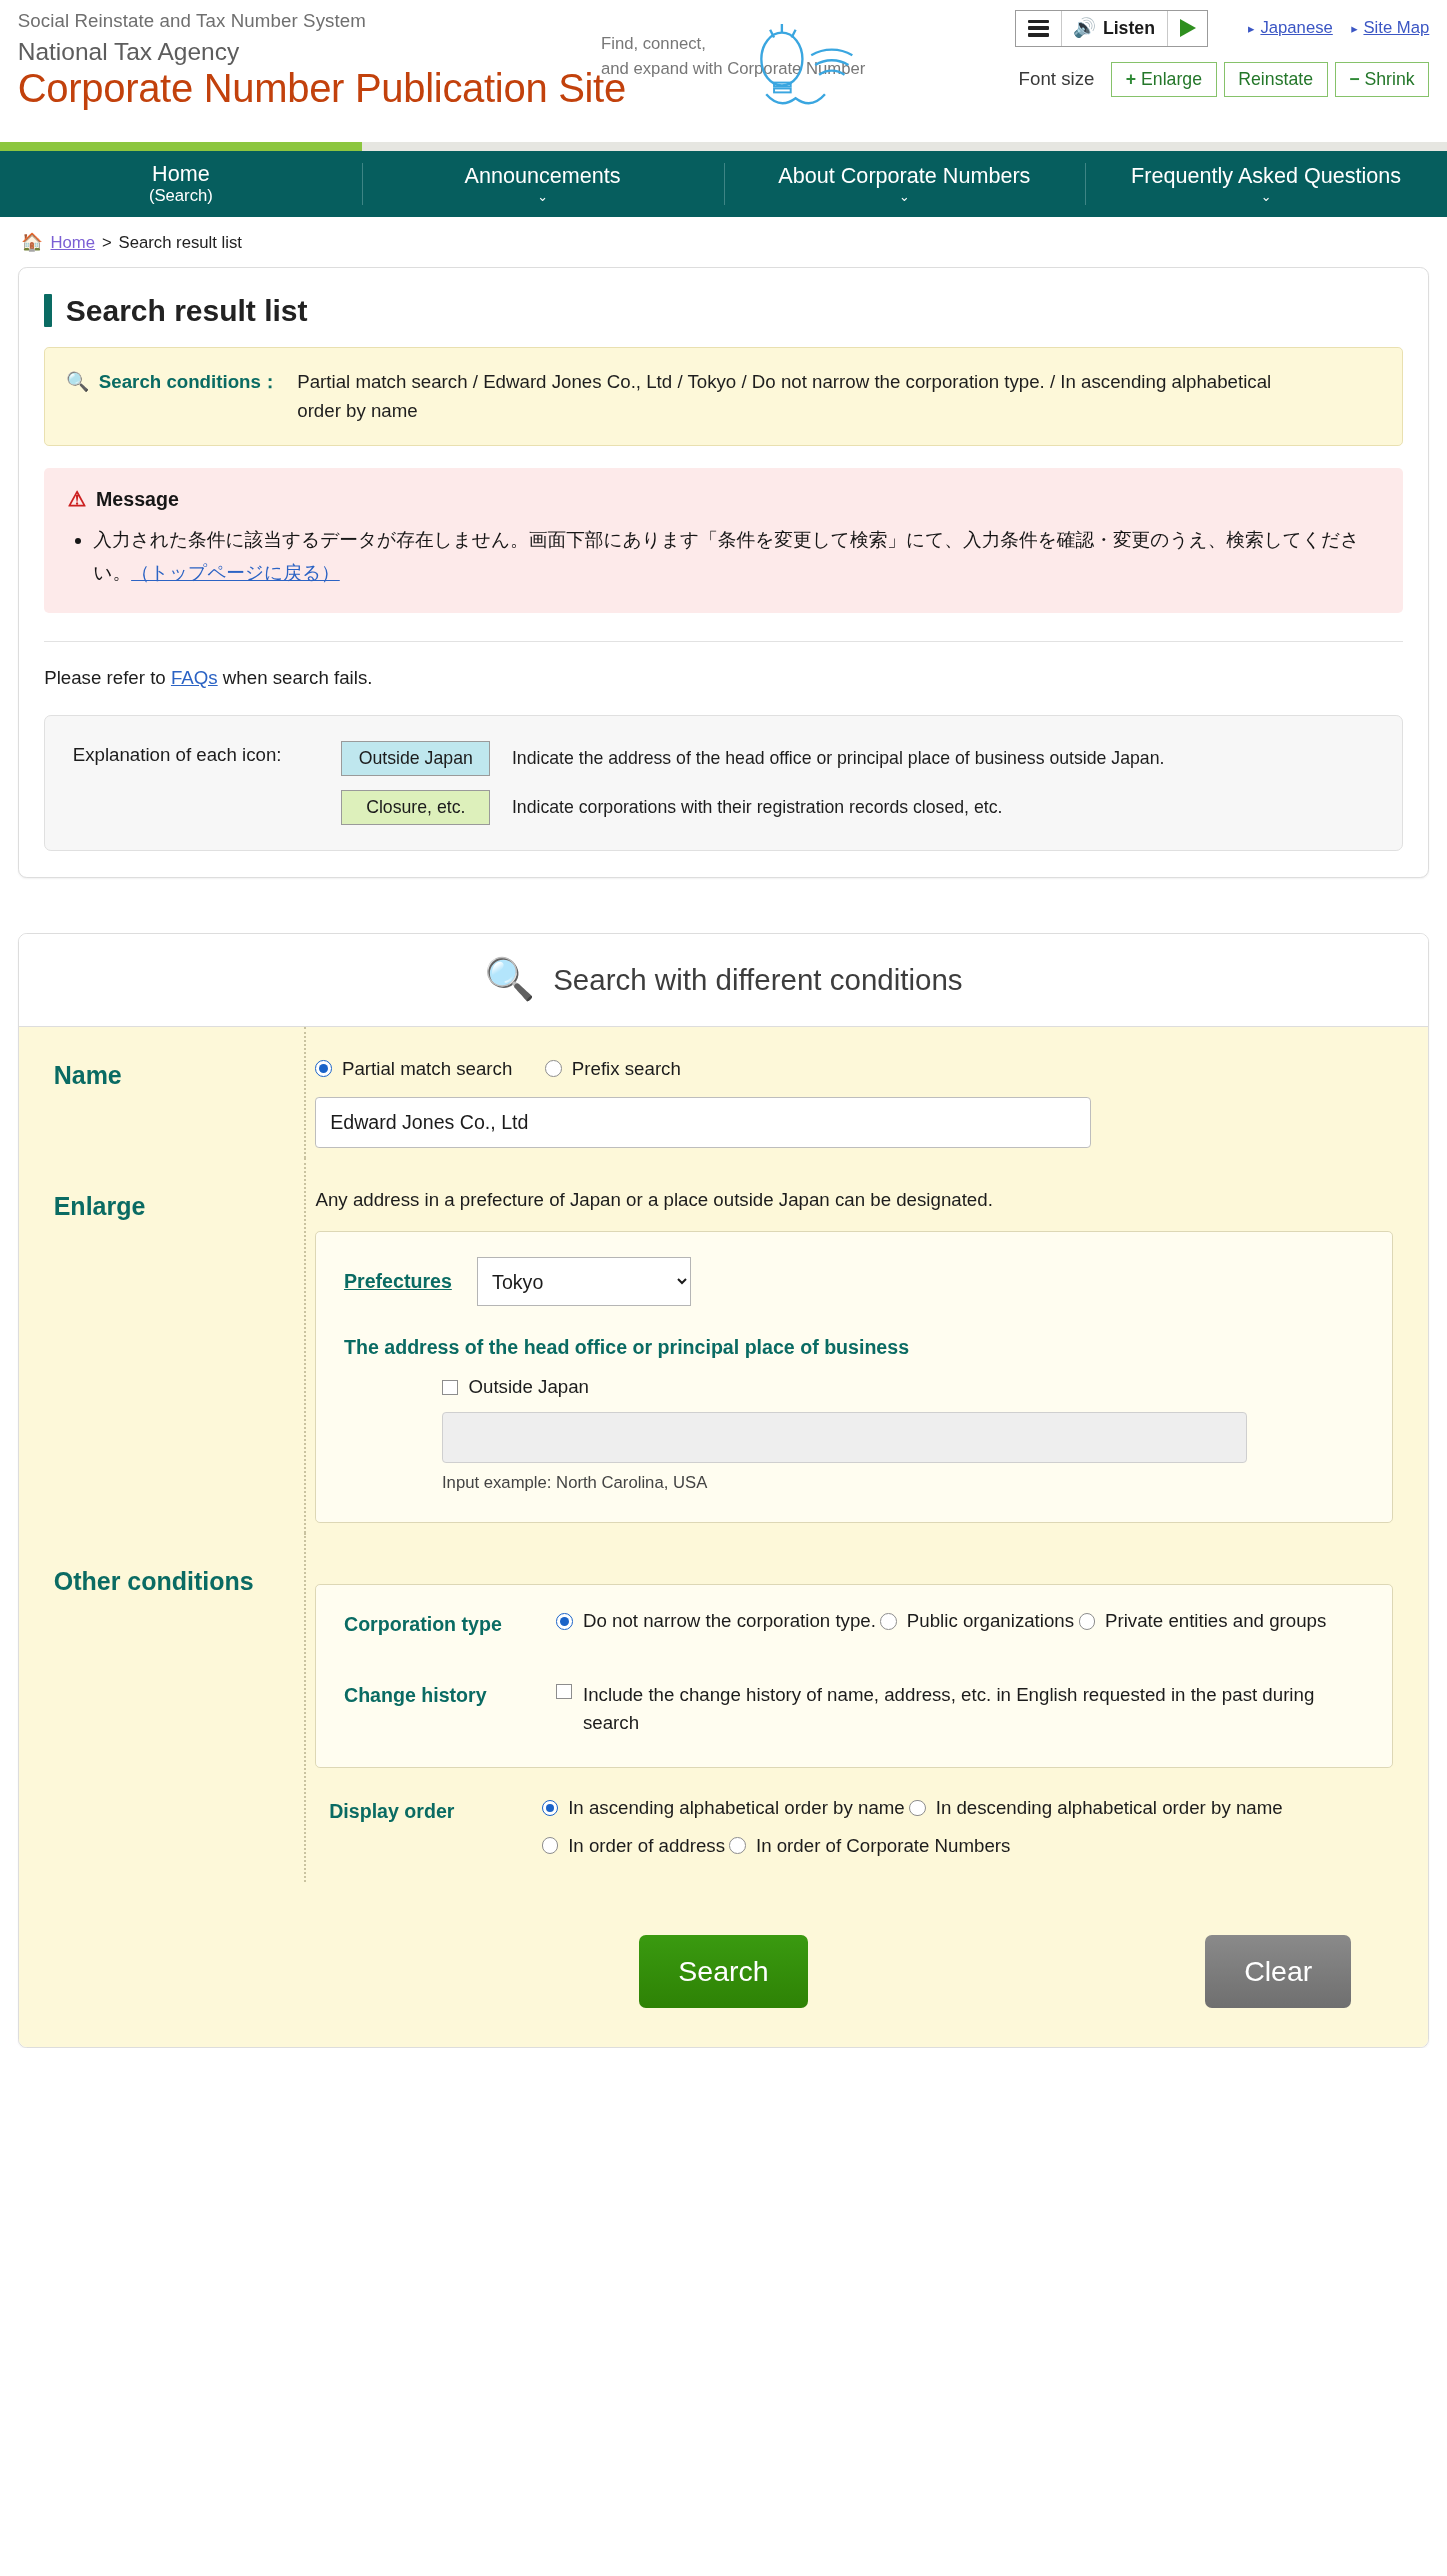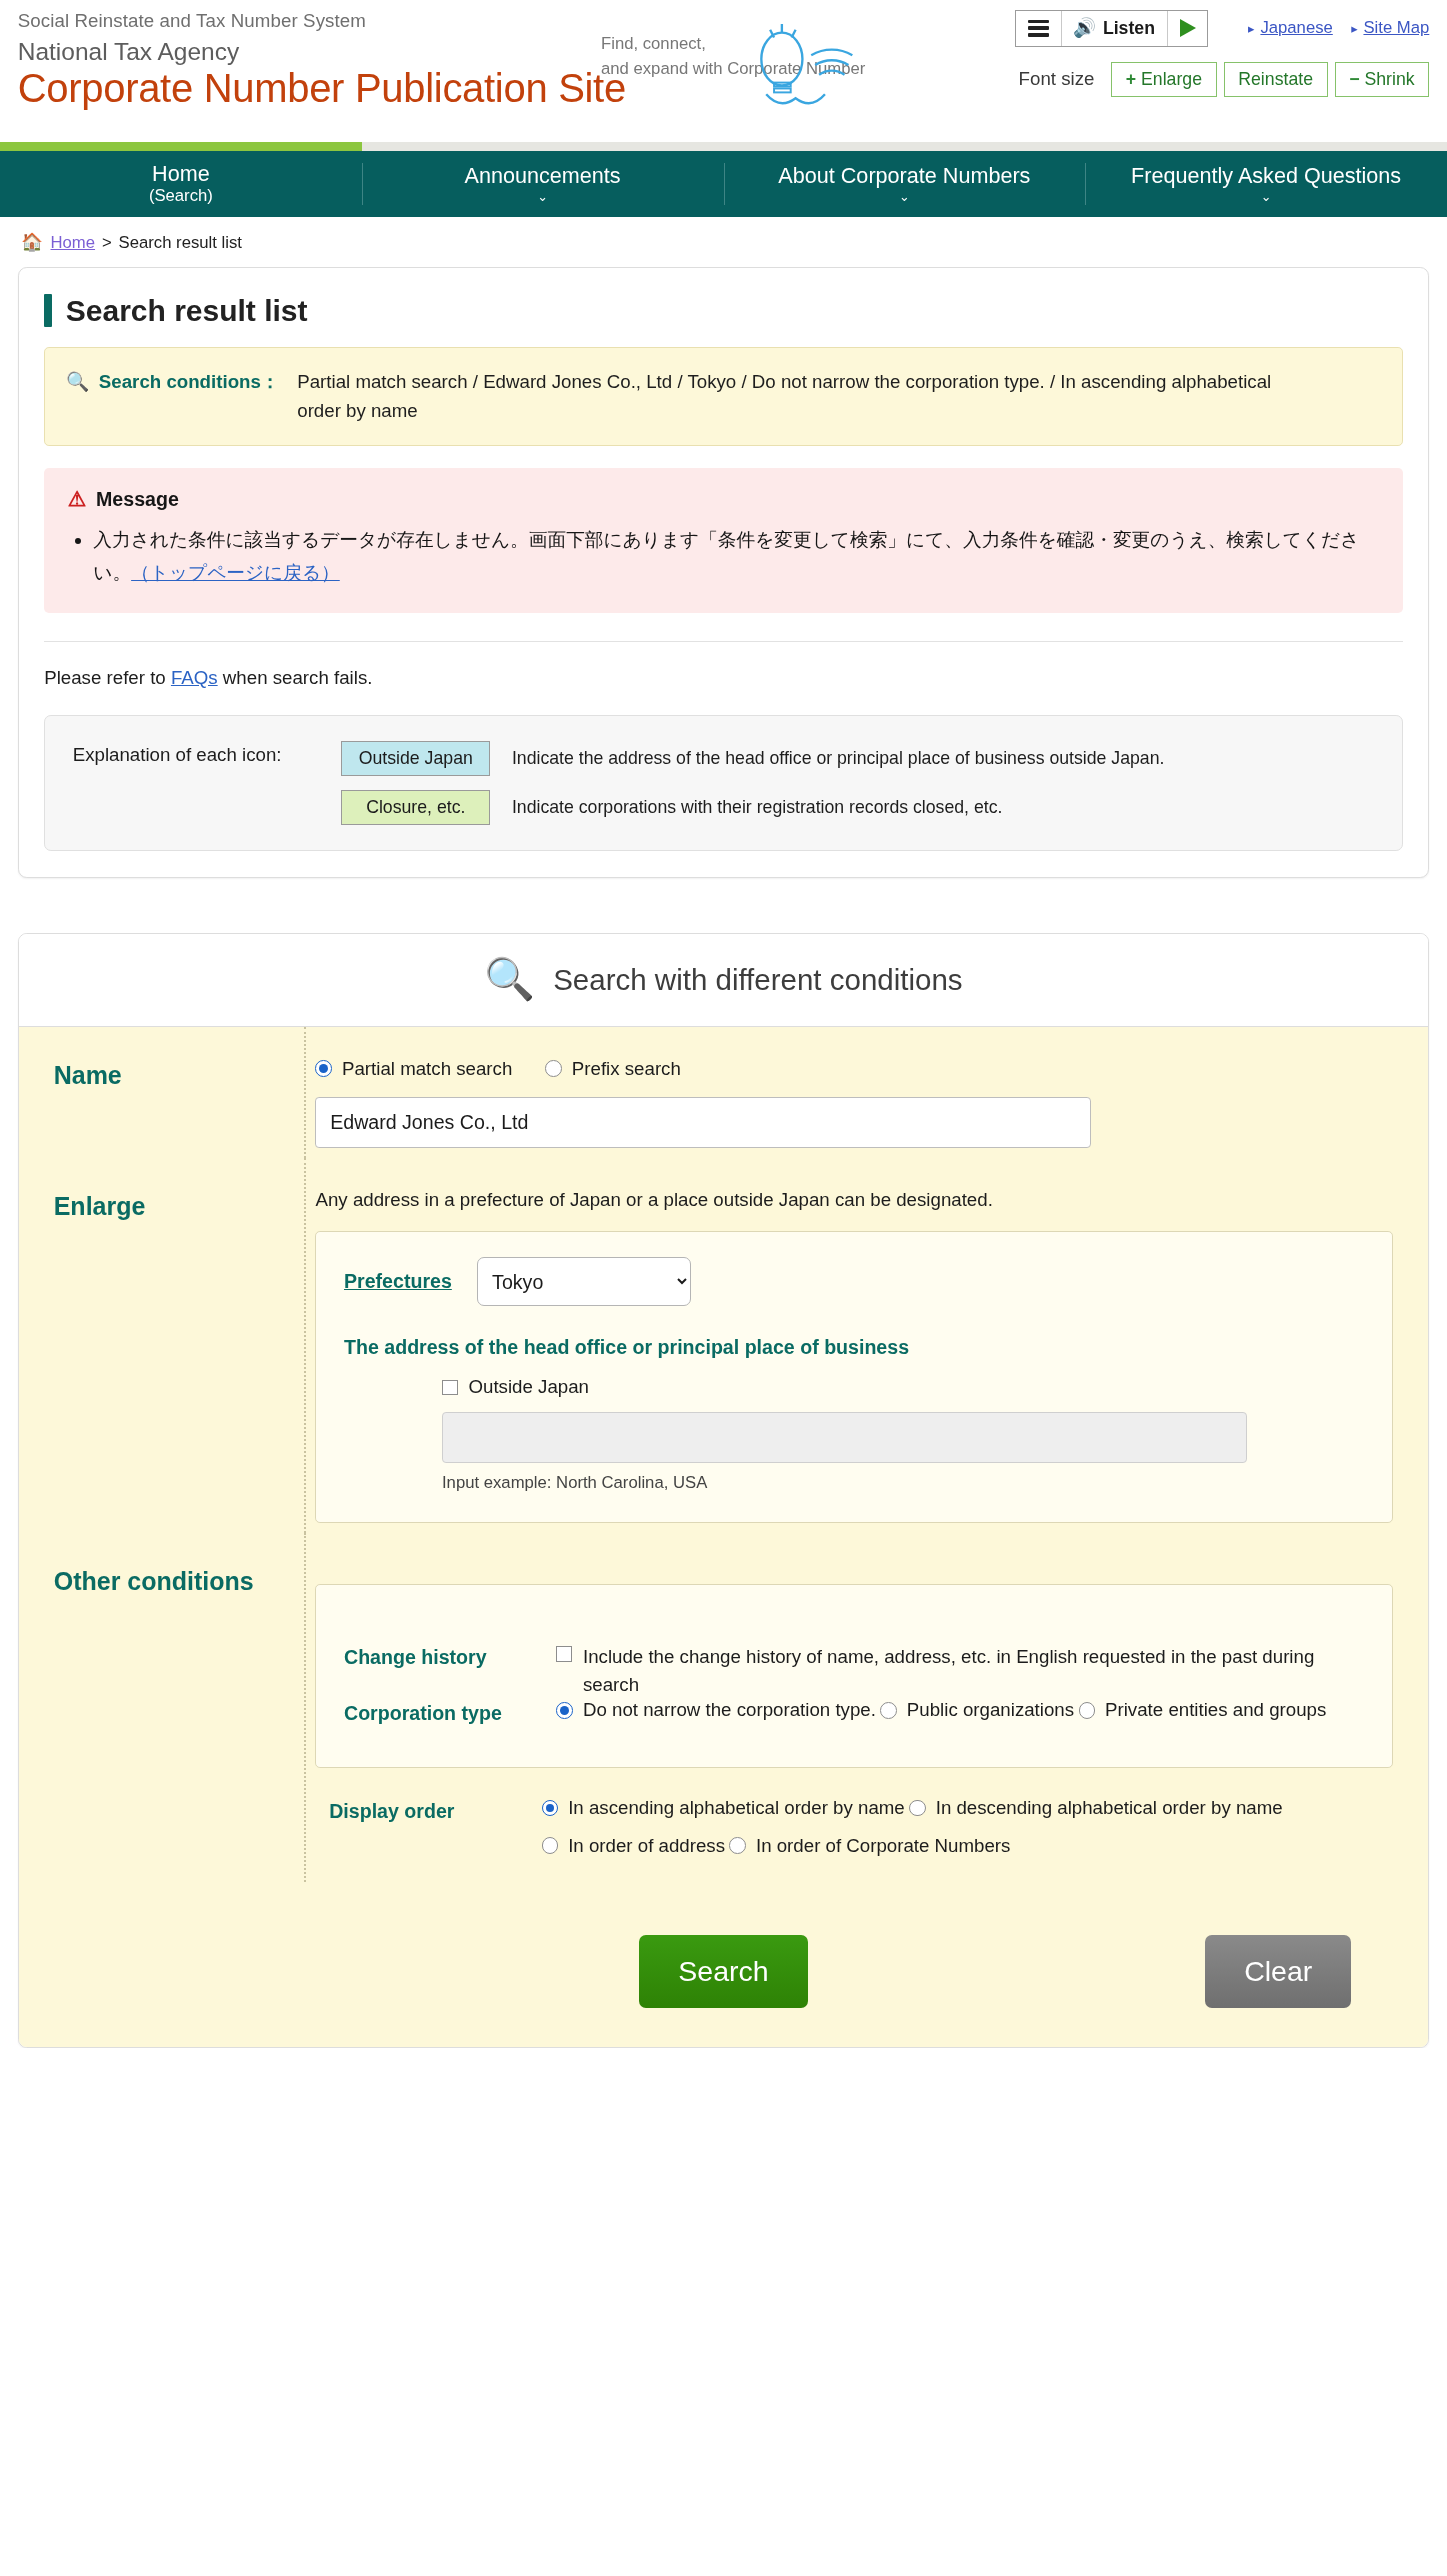--- a/index.html
+++ b/index.html
@@ -166,21 +166,21 @@
   }
   .helper { font-size: 18.7px; color: #1c1c1c; }
 
   .subbox {
     margin-top: 19.6px; background: #fffdf0; border: 1px solid #ddd7b5; border-radius: 4.9px;
     padding: 25.5px 27.5px 29.5px 27.5px;
   }
   .sub-field { display: flex; align-items: center; gap: 25.5px; }
   .sub-label { color: #0a6b63; font-weight: bold; font-size: 19.6px; text-decoration: underline; }
   select.pref {
-    width: 214px; height: 49px; font-size: 19.6px; border: 1px solid #b5b5b5; border-radius: 7px;
+    width: 214px; height: 49px; font-size: 19.6px; border: 1px solid #b5b5b5; border-radius: 0;
     padding: 0 9.8px; background: #fff; color: #1b1b1b; font-family: "Liberation Sans", sans-serif;
   }
   .sub-title { color: #0a6b63; font-weight: bold; font-size: 19.6px; margin-top: 29.5px; }
   .indent { padding-left: 98px; }
   .chk-line { display: flex; align-items: center; gap: 10.8px; margin-top: 17.7px; font-size: 18.7px; color: #1c1c1c; }
   .disabled-input {
     margin-top: 13.7px; width: 805px; height: 51px; background: #eeeeee; border: 1px solid #cfcfcf;
     border-radius: 3.9px;
   }
   .example { margin-top: 9.8px; font-size: 16.7px; color: #444; }
@@ -393,44 +393,44 @@
             <div class="example">Input example: North Carolina, USA</div>
           </div>
         </div>
       </div>
     </div>
 
     <div class="frow">
       <div class="flabel">Other conditions</div>
       <div class="fbody">
         <div class="subbox">
-          <div class="cond-grid" style="margin-top:33px">
-            <div class="cg-label">Change history</div>
-            <div class="cg-opts">
-              <label class="opt-multi">
-                <span class="cb"></span>
-                <span>Include the change history of name, address, etc. in English requested in the past during search</span>
-              </label>
-            </div>
-          </div>
-
           <div class="cond-grid">
             <div class="cg-label">Corporation type</div>
             <div class="cg-opts">
               <label class="opt">
                 <span class="rd on"></span>
                 <span>Do not narrow the corporation type.</span>
               </label>
               <label class="opt">
                 <span class="rd"></span>
                 <span>Public organizations</span>
               </label>
               <label class="opt">
                 <span class="rd"></span>
                 <span>Private entities and groups</span>
+              </label>
+            </div>
+          </div>
+
+          <div class="cond-grid" style="margin-top:33px">
+            <div class="cg-label">Change history</div>
+            <div class="cg-opts">
+              <label class="opt-multi">
+                <span class="cb"></span>
+                <span>Include the change history of name, address, etc. in English requested in the past during search</span>
               </label>
             </div>
           </div>
         </div>
 
         <div class="cond-grid" style="margin-top:29.5px;padding-left:13.7px">
           <div class="cg-label">Display order</div>
           <div class="cg-opts">
             <label class="opt">
               <span class="rd on"></span>

